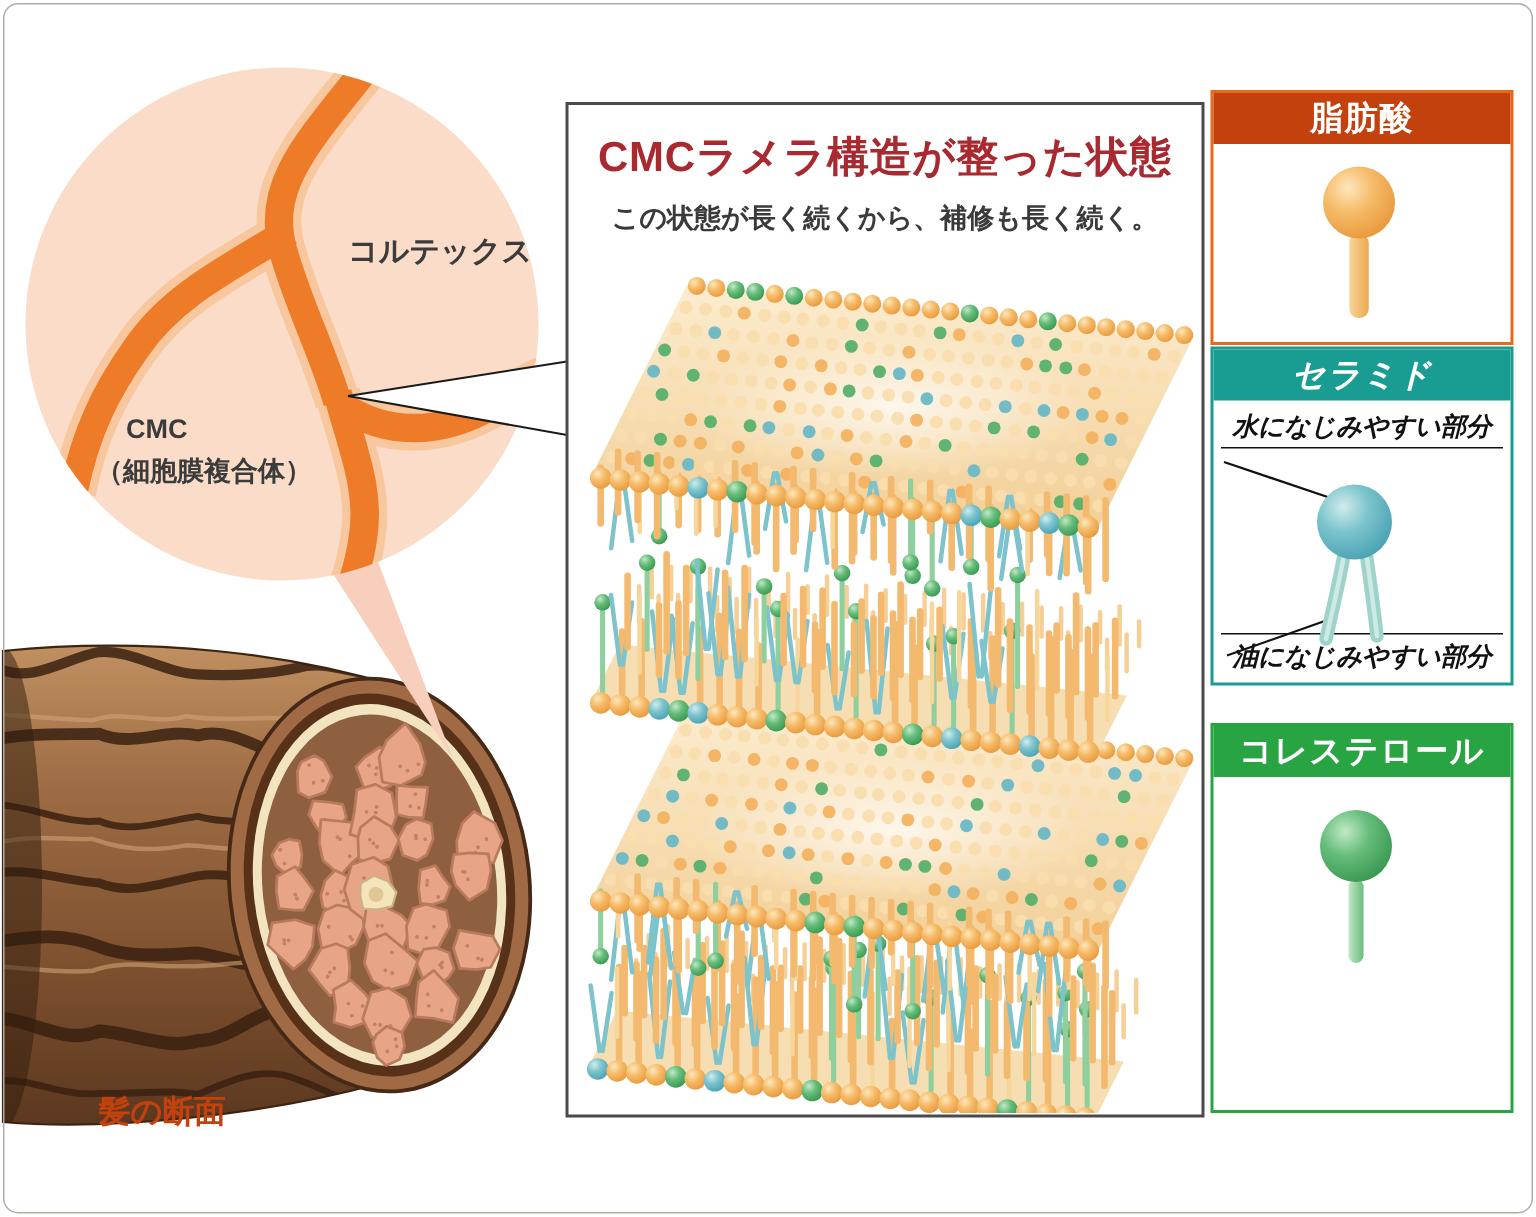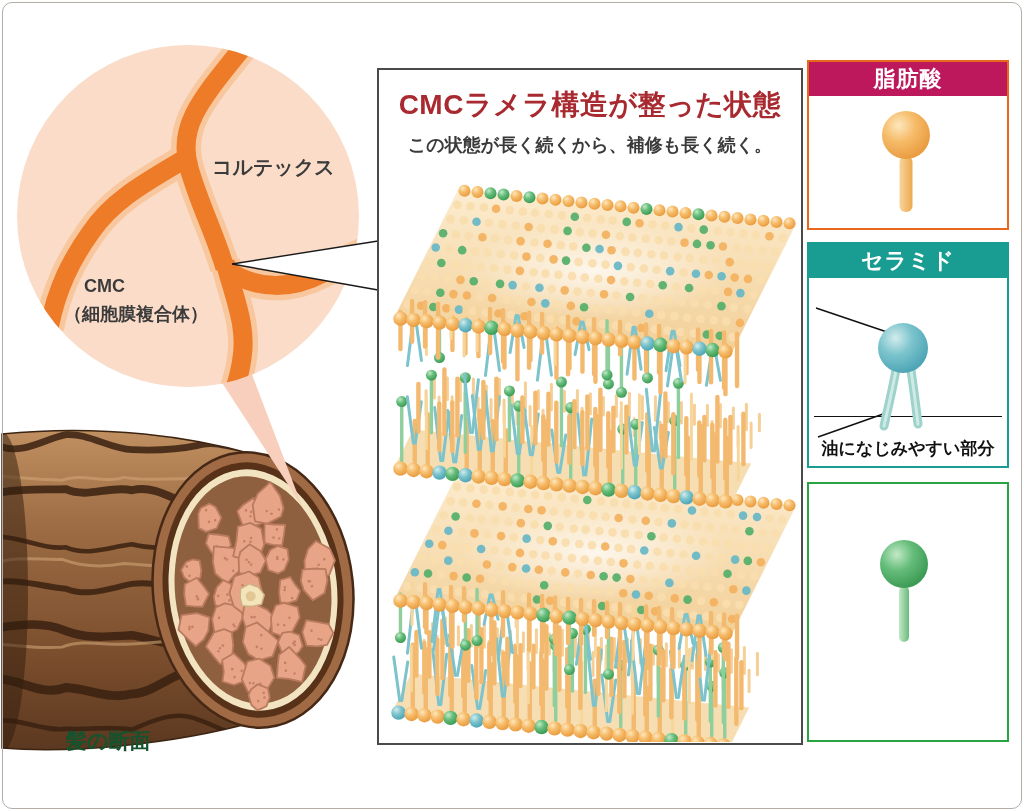--- a/index.html
+++ b/index.html
@@ -2,35 +2,35 @@
 <html><head>
 <meta charset="utf-8">
 <style>
   html,body{margin:0;padding:0;background:#fff;}
   #canvas{position:relative;width:1024px;height:811px;overflow:hidden;background:#fff;
           font-family:"Liberation Sans","DejaVu Sans",sans-serif;}
   #frame{position:absolute;inset:2px;border:1.5px solid #b3ada6;border-radius:10px;z-index:4;pointer-events:none;}
   #mainsvg{position:absolute;left:0;top:0;z-index:1;}
   #overlaysvg{position:absolute;left:0;top:0;z-index:3;pointer-events:none;}
   .label{position:absolute;z-index:2;color:#3b3b3b;white-space:nowrap;}
-  #lbl-cortex{left:212px;top:154px;font-size:20px;font-weight:600;}
+  #lbl-cortex{left:232px;top:154px;font-size:20px;font-weight:600;}
   #lbl-cmc{left:84px;top:276px;font-size:18px;font-weight:600;}
   #lbl-cmc-sub{left:64px;top:302px;font-size:18px;font-weight:600;}
-  #lbl-hair{left:66px;top:727px;font-size:21px;font-weight:600;color:#14532d;}
+  #lbl-hair{left:66px;top:727px;font-size:21px;font-weight:600;color:#c2410c;}
   #panel{position:absolute;left:377px;top:68px;width:422px;height:673px;border:2px solid #4a4a4a;z-index:2;background:transparent;}
   #panel-title{margin-top:16px;text-align:center;font-size:28px;font-weight:800;color:#a8292f;letter-spacing:.5px;}
   #panel-sub{text-align:center;font-size:18px;font-weight:700;margin-top:9px;color:#3a3a3a;}
   .legend-box{position:absolute;left:807px;width:198px;border:2px solid #888;background:#fff;z-index:2;}
   #box-fa{top:60px;height:166px;}
-  #box-ce{top:242px;height:222px;}
+  #box-ce{top:231px;height:222px;font-style:italic;}
   #box-ch{top:482px;height:256px;}
   .legend-header{height:34px;line-height:34px;text-align:center;color:#fff;font-size:22px;font-weight:800;letter-spacing:1px;}
   .ce-label{position:absolute;left:5px;right:5px;text-align:center;font-size:17px;font-weight:700;color:#111;z-index:2;}
   #ce-top{top:40px;border-bottom:1.5px solid #111;padding-bottom:2px;}
-  #ce-bottom{bottom:6px;border-top:1.5px solid #111;padding-top:20px;}
+  #ce-bottom{bottom:6px;border-top:1.5px solid #111;padding-top:3px;}
   #ch-note{position:absolute;left:10px;right:7px;top:163px;font-size:18.5px;line-height:23.5px;font-weight:700;color:#2d2d2d;z-index:2;}
 </style>
 </head>
 <body>
 
 <div id="canvas">
   <svg id="mainsvg" width="1024" height="811">
       <defs>
 <radialGradient id="gOr" cx="35%" cy="30%" r="75%">
           <stop offset="0%" stop-color="#fde7bd"></stop>
@@ -1259,29 +1259,31 @@
   <div class="label" id="lbl-cmc">CMC</div>
   <div class="label" id="lbl-cmc-sub">（細胞膜複合体）</div>
   <div class="label" id="lbl-hair">髪の断面</div>
 
   <div id="panel">
     <div id="panel-title" style="color: rgb(168, 41, 47);">CMCラメラ構造が整った状態</div>
     <div id="panel-sub">この状態が長く続くから、補修も長く続く。</div>
   </div>
 
   <div class="legend-box" id="box-fa" style="border-color: rgb(232, 104, 28);">
-    <div class="legend-header" style="background: #be185d;">脂肪酸</div>
+    <div class="legend-header" style="background: #c2410c;">脂肪酸</div>
   </div>
 
   <div class="legend-box" id="box-ce" style="border-color: rgb(25, 157, 146);">
     <div class="legend-header" style="background: rgb(25, 157, 146);">セラミド</div>
+    <div class="ce-label" id="ce-top">水になじみやすい部分</div>
     <div class="ce-label" id="ce-bottom">油になじみやすい部分</div>
   </div>
 
   <div class="legend-box" id="box-ch" style="border-color: rgb(40, 164, 66);">
+    <div class="legend-header" style="background: rgb(40, 164, 66);">コレステロール</div>
   </div>
 
   <svg id="overlaysvg" width="1024" height="811">
       <defs>
 <radialGradient id="gOrB" cx="35%" cy="30%" r="75%">
           <stop offset="0%" stop-color="#fde7bd"></stop>
           <stop offset="45%" stop-color="#f6bc6a"></stop>
           <stop offset="100%" stop-color="#e8993c"></stop>
         </radialGradient>
 <radialGradient id="gGrB" cx="35%" cy="30%" r="75%">

